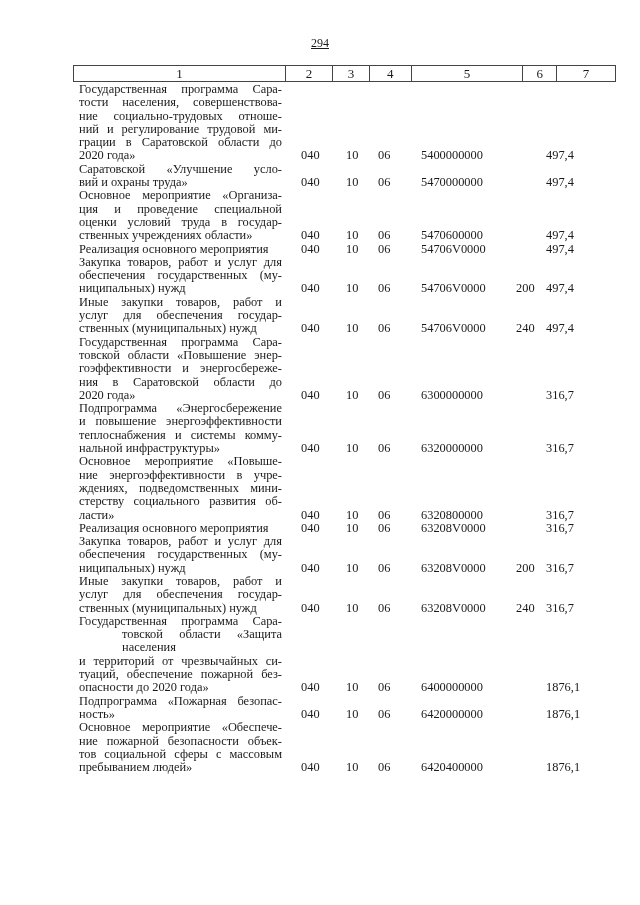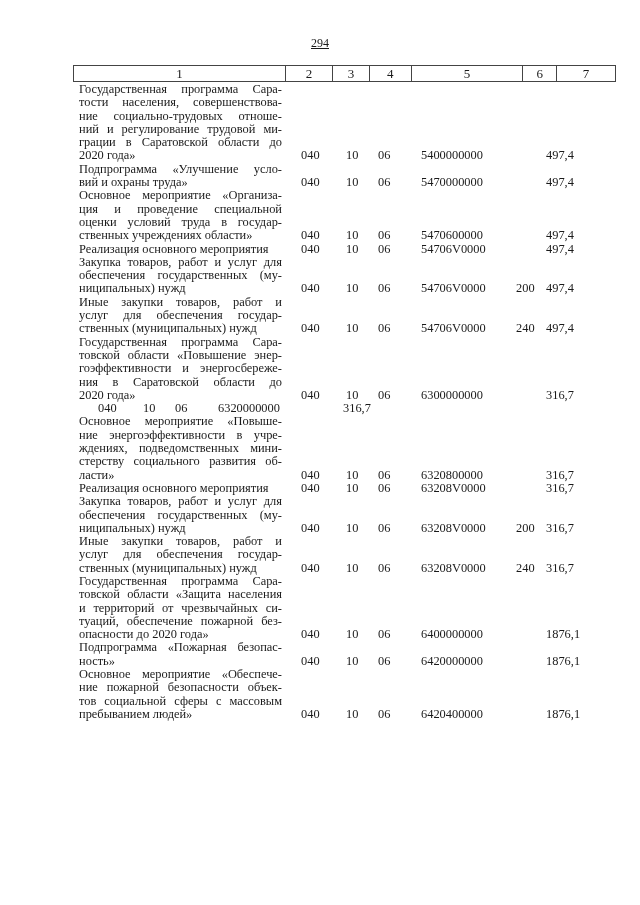--- a/index.html
+++ b/index.html
@@ -49,21 +49,21 @@
       </div>
       <span class="v v2">040</span>
       <span class="v v3">10</span>
       <span class="v v4">06</span>
       <span class="v v5">5400000000</span>
       <span class="v v6"></span>
       <span class="v v7">497,4</span>
     </div>
     <div class="row">
       <div class="desc">
-        <div style="text-align-last: justify;">Подпрограмма «Улучшение усло-</div>
+        <div style="text-align-last: justify;">Саратовской «Улучшение усло-</div>
         <div>вий и охраны труда»</div>
       </div>
       <span class="v v2">040</span>
       <span class="v v3">10</span>
       <span class="v v4">06</span>
       <span class="v v5">5470000000</span>
       <span class="v v6"></span>
       <span class="v v7">497,4</span>
     </div>
     <div class="row">
@@ -126,20 +126,26 @@
         <div>2020 года»</div>
       </div>
       <span class="v v2">040</span>
       <span class="v v3">10</span>
       <span class="v v4">06</span>
       <span class="v v5">6300000000</span>
       <span class="v v6"></span>
       <span class="v v7">316,7</span>
     </div>
     <div class="row">
+      <div class="desc">
+        <div style="text-align-last: justify;">Подпрограмма «Энергосбережение</div>
+        <div style="text-align-last: justify;">и повышение энергоэффективности</div>
+        <div style="text-align-last: justify;">теплоснабжения и системы комму-</div>
+        <div>нальной инфраструктуры»</div>
+      </div>
       <span class="v v2">040</span>
       <span class="v v3">10</span>
       <span class="v v4">06</span>
       <span class="v v5">6320000000</span>
       <span class="v v6"></span>
       <span class="v v7">316,7</span>
     </div>
     <div class="row">
       <div class="desc">
         <div style="text-align-last: justify;">Основное мероприятие «Повыше-</div>
@@ -188,21 +194,21 @@
       <span class="v v2">040</span>
       <span class="v v3">10</span>
       <span class="v v4">06</span>
       <span class="v v5">63208V0000</span>
       <span class="v v6">240</span>
       <span class="v v7">316,7</span>
     </div>
     <div class="row">
       <div class="desc">
         <div style="text-align-last: justify;">Государственная программа Сара-</div>
-        <div style="text-align-last: justify;">товской области «Защита населения</div>
+        <div style="text-align-last: justify; margin-left: 43px;">товской области «Защита населения</div>
         <div style="text-align-last: justify;">и территорий от чрезвычайных си-</div>
         <div style="text-align-last: justify;">туаций, обеспечение пожарной без-</div>
         <div>опасности до 2020 года»</div>
       </div>
       <span class="v v2">040</span>
       <span class="v v3">10</span>
       <span class="v v4">06</span>
       <span class="v v5">6400000000</span>
       <span class="v v6"></span>
       <span class="v v7">1876,1</span>

